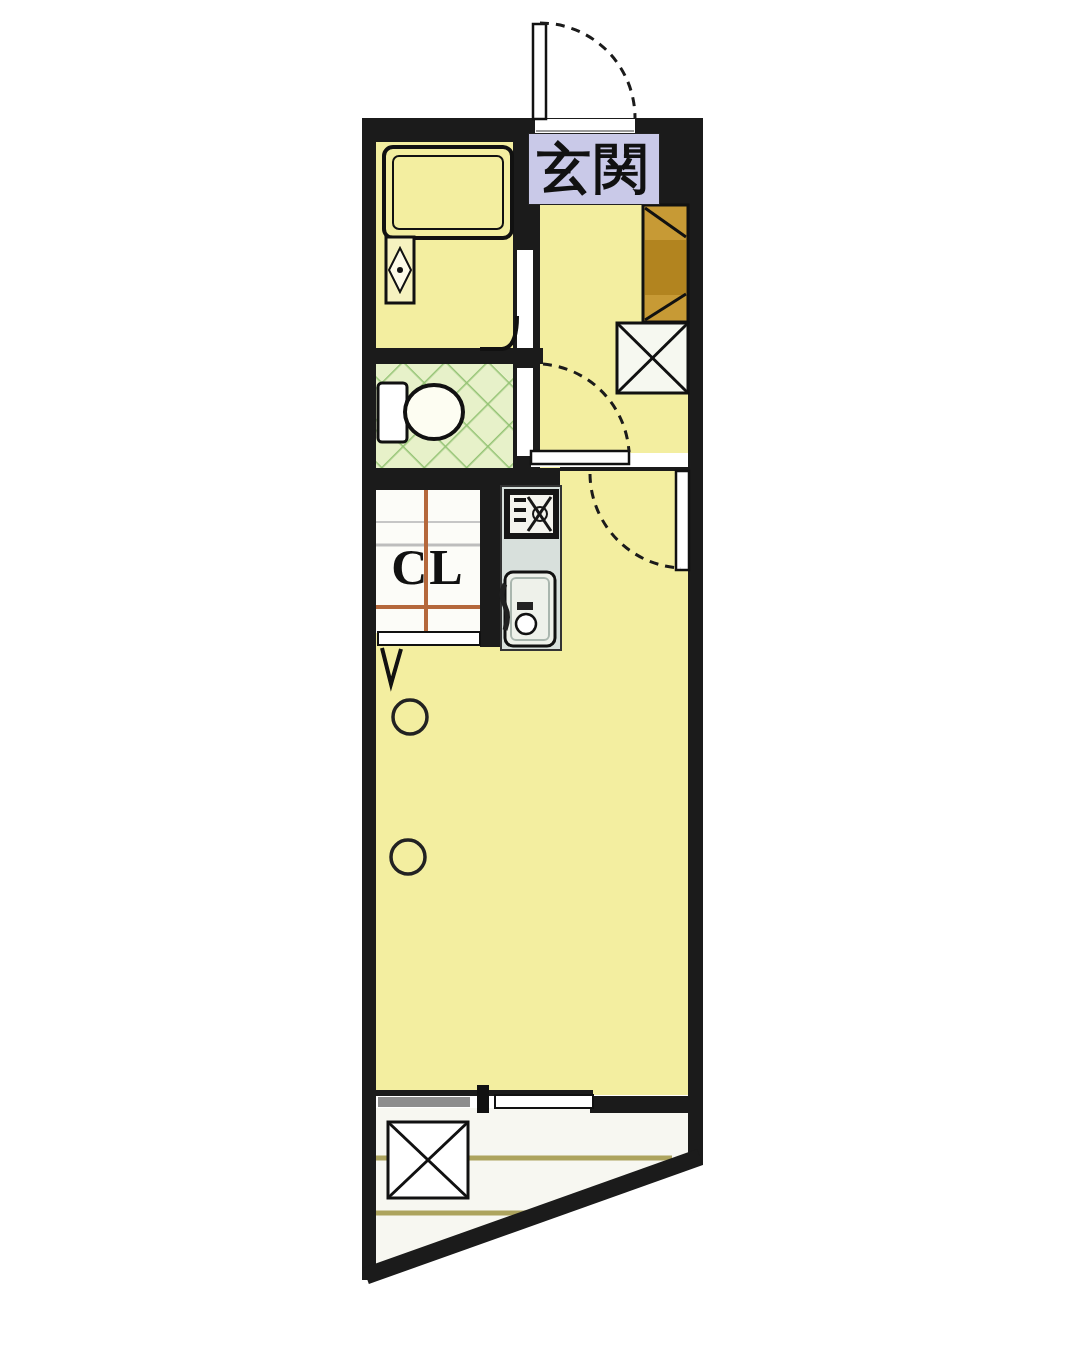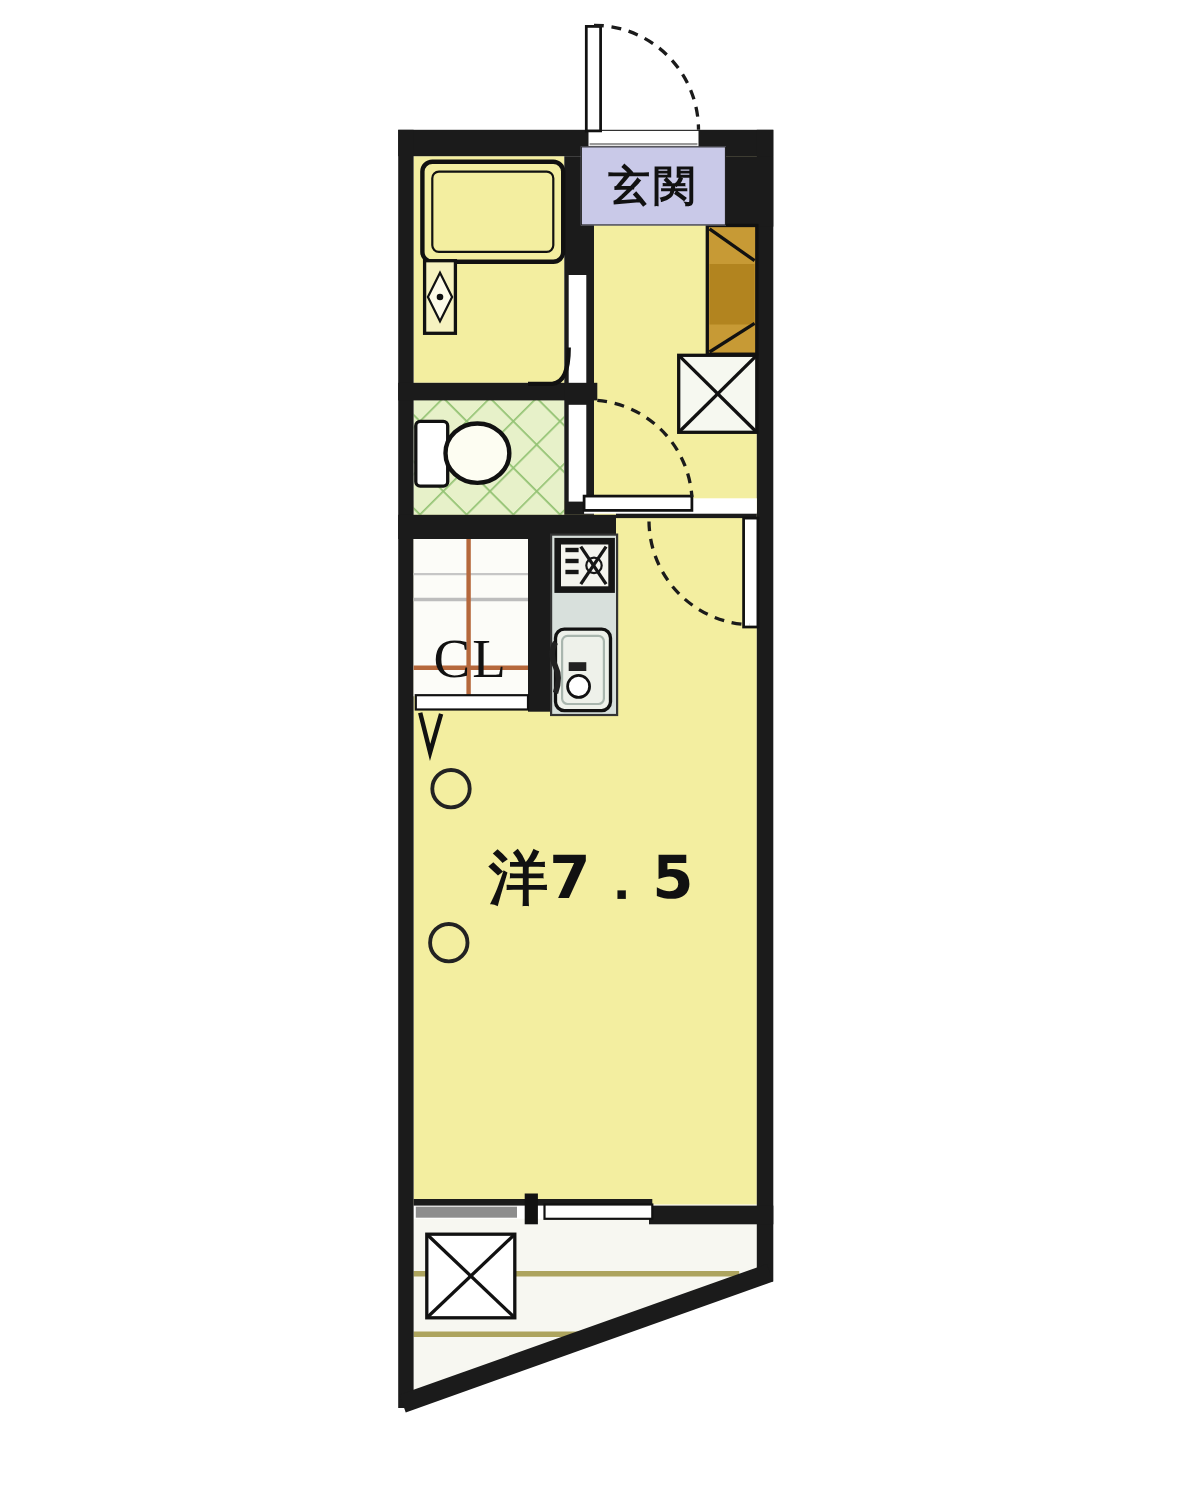--- a/index.html
+++ b/index.html
@@ -5,26 +5,26 @@
   html,body{margin:0;padding:0;background:#fff;}
   #canvas{
     position:relative;width:1080px;height:1350px;background:var(--outside,#fff);
     font-family:"DejaVu Sans","Liberation Sans",sans-serif;overflow:hidden;
   }
   #plan-svg{position:absolute;left:0;top:0;z-index:1;}
   .lbl{position:absolute;z-index:2;color:#111;display:flex;align-items:center;justify-content:center;}
   .genkan{
     left:528px;top:133px;width:130px;height:70px;
     background:var(--label-bg,#c9c9e8);border:1px solid #222;
-    font-size:38px;font-weight:bold;letter-spacing:3px;
+    font-size:54px;font-weight:bold;letter-spacing:3px;
   }
   .cl{
     left:378px;top:536px;width:100px;height:62px;
     font-family:"Liberation Serif","DejaVu Serif",serif;
-    font-size:50px;font-weight:normal;letter-spacing:2px;margin-top:31px;
+    font-size:50px;font-weight:bold;letter-spacing:2px;
   }
   .room{
     left:408px;top:764px;width:260px;height:68px;
     font-size:54px;font-weight:bold;letter-spacing:1px;white-space:nowrap;
   }
   .veranda{
     left:408px;top:1124px;width:246px;height:62px;
     font-size:47px;font-weight:bold;letter-spacing:2px;white-space:nowrap;
   }
 </style>
@@ -160,14 +160,13 @@
 
   <g>
     <rect x="388" y="1122" width="80" height="76" fill="#ffffff" stroke="#111" stroke-width="3"></rect>
     <line x1="389" y1="1123" x2="467" y2="1197" stroke="#111" stroke-width="3"></line>
     <line x1="467" y1="1123" x2="389" y2="1197" stroke="#111" stroke-width="3"></line>
   </g>
 </svg>
 
   <div class="lbl genkan">玄関</div>
   <div class="lbl cl">CL</div>
-  <div class="lbl room">洋7．5</div>
 </div>
 
 </body></html>

